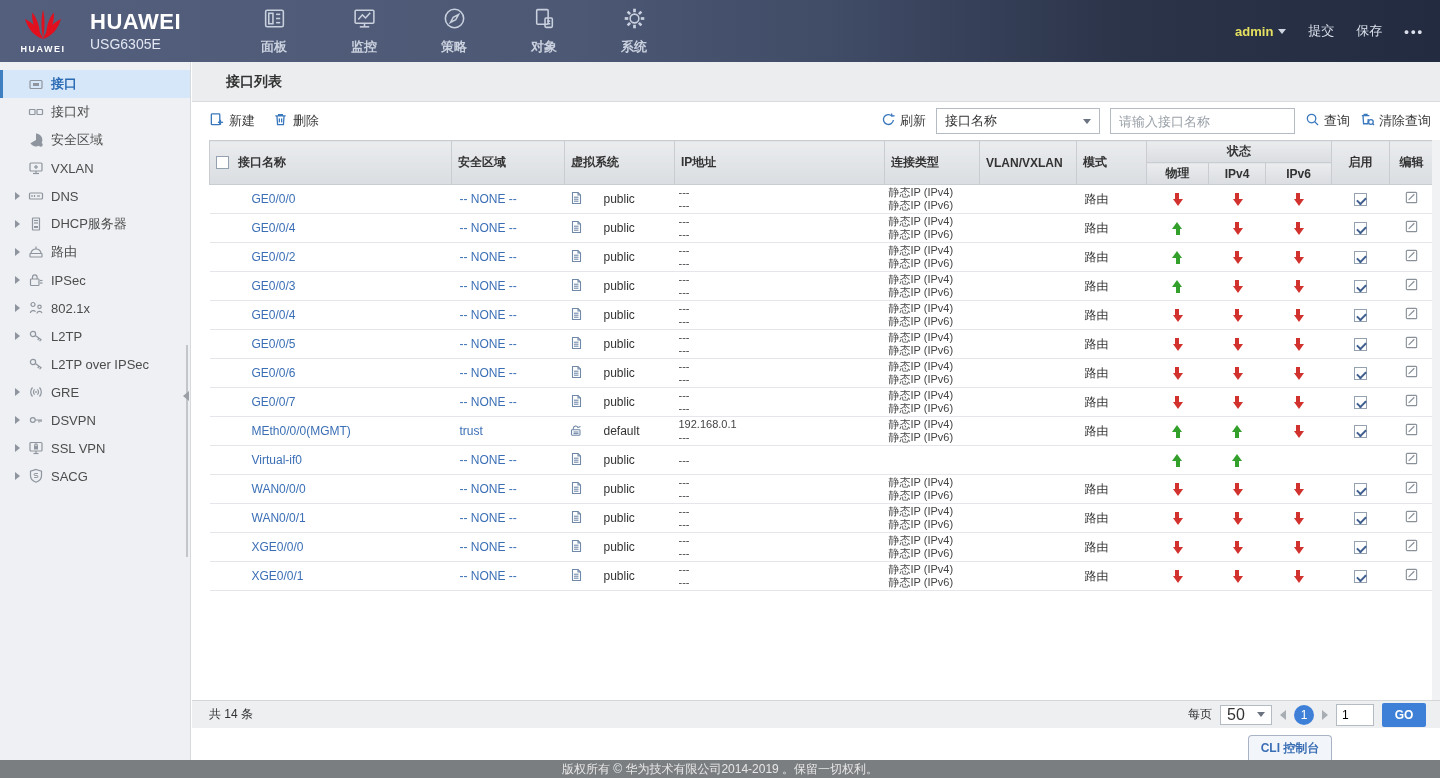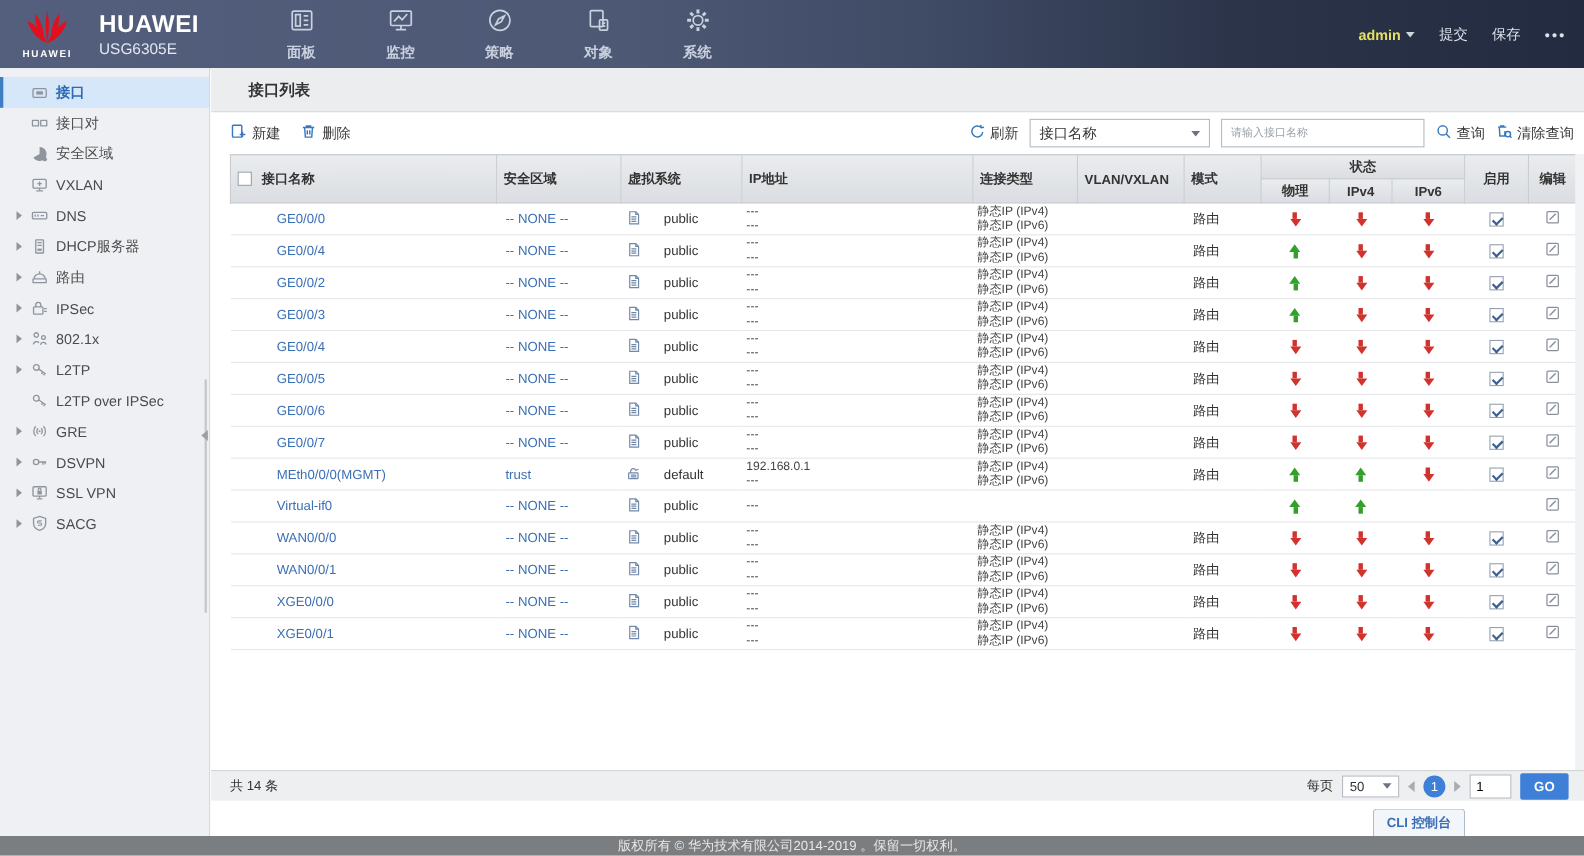--- a/index.html
+++ b/index.html
@@ -41,21 +41,21 @@
   
   .main {position:absolute;left:192px;top:62px;right:0;bottom:18px;display:flex;flex-direction:column;background:#fff}
   .page-title-band {height:40px;background:#ebedef;border-bottom:1px solid #d9dcdf;display:flex;align-items:center;padding-left:34px;font-size:14px;font-weight:bold;color:#333;flex:none}
   .toolbar {height:38px;display:flex;align-items:center;padding:0 9px 0 17px;font-size:13px;color:#3a3a3a;flex:none}
   .tbtn {display:flex;align-items:center;gap:5px;cursor:pointer;margin-right:18px}
   .tbtn svg, .toolbar-right .tbtn2 svg {width:15px;height:15px;stroke:#3a78bd;fill:none;stroke-width:1.4;flex:none}
   .toolbar-right {margin-left:auto;display:flex;align-items:center;gap:10px}
   .tbtn2 {display:flex;align-items:center;gap:4px;cursor:pointer}
   .select-box {width:164px;height:26px;border:1px solid #b5bbc2;background:#fff;display:flex;align-items:center;padding:0 8px;font-size:13px;color:#333;cursor:pointer}
   .select-box .caret-down {margin-left:auto;border-top-color:#6b7280}
-  .search-input {width:185px;height:26px;border:1px solid #b5bbc2;padding:0 8px;font-size:10px;color:#333;font-family:inherit;outline:none}
+  .search-input {width:185px;height:26px;border:1px solid #b5bbc2;padding:0 8px;font-size:13px;color:#333;font-family:inherit;outline:none}
   .search-input::placeholder {color:#9aa1a8}
 
   .table-wrap {flex:1;position:relative;padding-left:17px;overflow:hidden}
   table {border-collapse:collapse;table-layout:fixed;width:1224px}
   thead th {background:linear-gradient(#eaecee,#dadde1);border:1px solid #c9cdd2;font-size:12px;color:#333;font-weight:bold;text-align:left;padding:2px 6px;height:16px}
   thead th.center {text-align:center}
   .th-name {display:flex;align-items:center;gap:9px}
   tbody td {border-bottom:1px solid #e4e6e9;height:29px;font-size:12px;color:#333;padding:1px 4px;vertical-align:middle;overflow:hidden;white-space:nowrap}
   td.name-cell {padding-left:42px}
   td.zone-cell {padding-left:8px}
@@ -74,21 +74,21 @@
   .arrow.down {color:#d2322d;transform:rotate(180deg)}
 
   .cbx {width:13px;height:13px;border:1px solid #93a1b1;background:#fff;position:relative;display:inline-block;vertical-align:middle;cursor:pointer}
   .cbx.checked::after {content:"";position:absolute;left:2px;top:2.5px;width:7px;height:4px;border-left:2px solid #3f5f8f;border-bottom:2px solid #3f5f8f;transform:rotate(-45deg)}
   .editbtn {display:inline-flex;cursor:pointer}
   .editbtn svg {width:15px;height:15px;stroke:#8a9099;fill:none;stroke-width:1.2}
 
   
   .stats-band {height:28px;background:#edeff1;border-top:1px solid #d4d7da;display:flex;align-items:center;padding:0 14px 0 17px;font-size:12px;color:#333;flex:none}
   .pagination {margin-left:auto;display:flex;align-items:center;gap:8px}
-  .pp-select {width:52px;height:20px;border:1px solid #b5bbc2;background:#fff;display:flex;align-items:center;padding:0 6px;cursor:pointer;font-size:12px}
+  .pp-select {width:52px;height:20px;border:1px solid #b5bbc2;background:#fff;display:flex;align-items:center;padding:0 6px;cursor:pointer;font-size:16px}
   .pp-select .caret-down {margin-left:auto;border-top-color:#6b7280}
   .pg-left {width:0;height:0;border-top:5px solid transparent;border-bottom:5px solid transparent;border-right:6px solid #a8adb3;cursor:pointer}
   .pg-right {width:0;height:0;border-top:5px solid transparent;border-bottom:5px solid transparent;border-left:6px solid #a8adb3;cursor:pointer}
   .page-circle {width:20px;height:20px;border-radius:50%;background:#3e80d8;color:#fff;display:flex;align-items:center;justify-content:center;font-size:12px;cursor:pointer}
   .goto-input {width:38px;height:22px;border:1px solid #b5bbc2;padding:0 5px;font-size:12px;font-family:inherit;outline:none}
   .go-btn {width:44px;height:24px;background:#3e80d8;color:#fff;border:none;font-size:12px;font-weight:bold;border-radius:2px;cursor:pointer;font-family:inherit}
 
   .bottom-strip {height:32px;position:relative;background:#fff;flex:none}
   .cli-btn {position:absolute;right:108px;top:7px;width:84px;height:25px;border:1px solid #a9b3c6;border-bottom:none;border-radius:4px 4px 0 0;background:#f2f5f9;color:#3b6fb5;font-weight:bold;font-size:12px;display:flex;align-items:center;justify-content:center;cursor:pointer}
 

